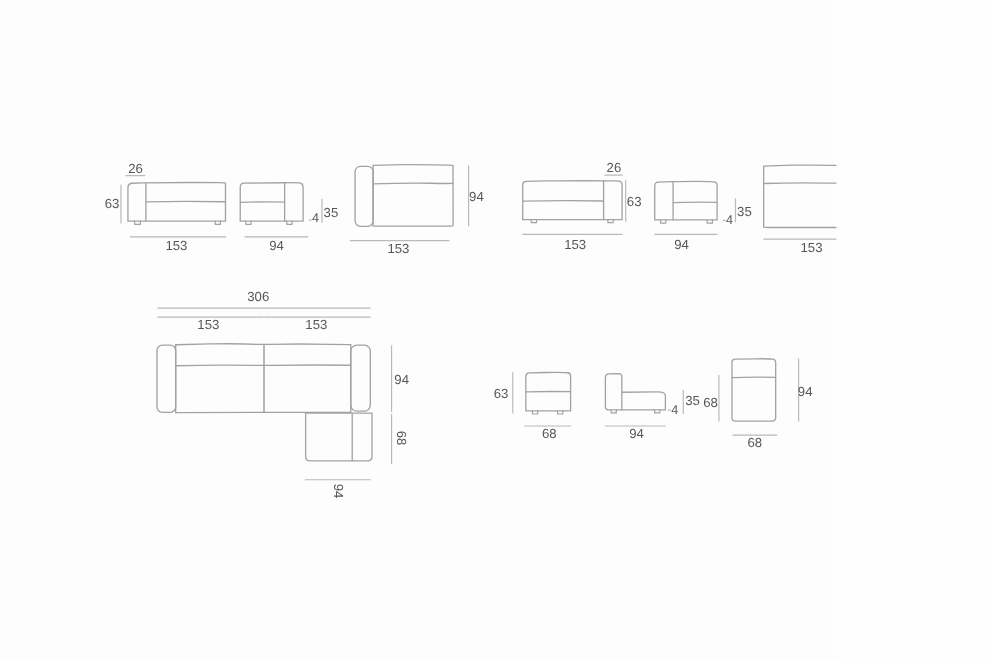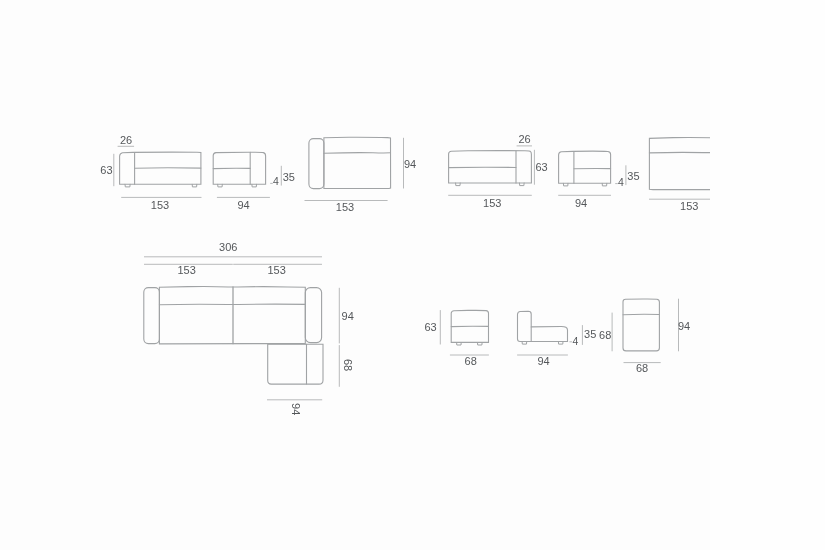--- a/index.html
+++ b/index.html
@@ -1,16 +1,16 @@
 <!DOCTYPE html>
 <html><head>
 <meta charset="utf-8">
 <style>
   html,body{margin:0;padding:0;background:#fefefe;}
-  .wrap{width:697px;height:550px;position:relative;overflow:hidden;background:#fdfdfd;padding-left:13px;}
+  .wrap{width:697px;height:550px;position:relative;overflow:hidden;background:#fdfdfd;}
   svg{filter:blur(0.3px);}
   svg text{font-family:"Liberation Sans",sans-serif;fill:#54575a;}
 </style>
 </head>
 <body>
 <div class="wrap">
 <svg width="825" height="550" viewBox="0 0 825 550" xmlns="http://www.w3.org/2000/svg">
 <defs></defs>
 <g fill="none" stroke="#a0a3a5" stroke-width="1.1" stroke-linecap="round">
 

